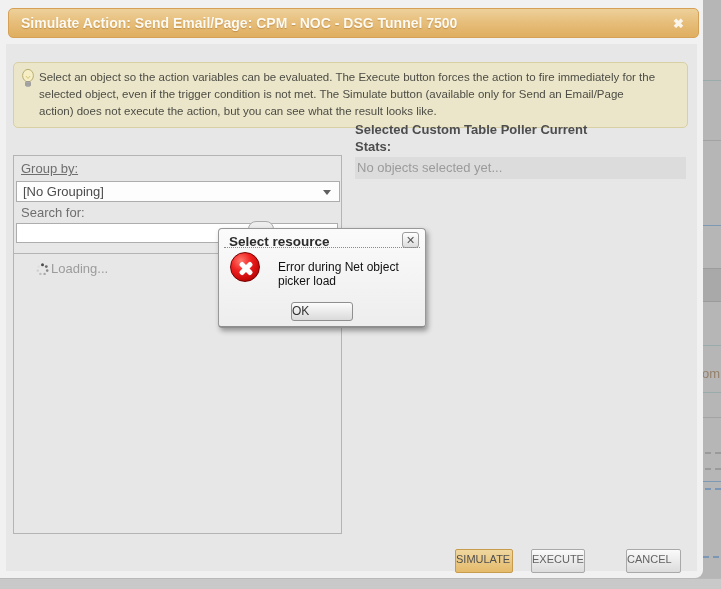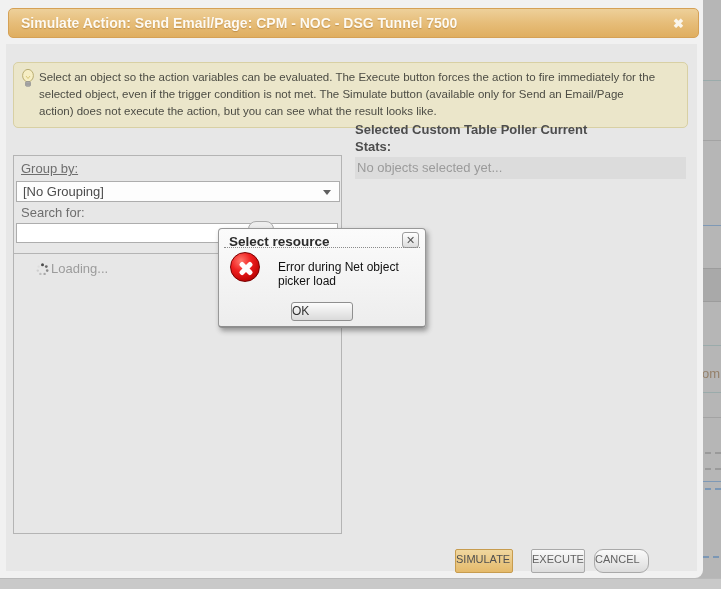--- a/index.html
+++ b/index.html
@@ -47,21 +47,21 @@
   .loading{position:absolute;left:36px;top:261px;height:16px;}
   .loading-text{position:absolute;left:15px;top:0;font-size:13px;color:#9c9c9c;white-space:nowrap;}
 
   .selected-empty-bar{position:absolute;left:355px;top:157px;width:331px;height:22px;background:#dcdcdc;}
   .selected-empty-text{margin-left:2px;line-height:22px;font-size:13px;color:#9b9b9b;}
 
   .btn{position:absolute;top:549px;height:24px;font-size:11px;line-height:19px;color:#636363;
     background:linear-gradient(180deg,#fafafa,#dcdcdc);border:1px solid #a9a9a9;border-radius:2px;cursor:pointer;}
   .btn-simulate{left:455px;width:58px;background:linear-gradient(180deg,#f0d79f,#e5ba6b);border-color:#c79c4f;color:#4f4f4f;}
   .btn-execute{left:531px;width:54px;}
-  .btn-cancel{left:594px;width:55px;border-radius:9px;}
+  .btn-cancel{left:626px;width:55px;}
 
   
   .modal{position:absolute;left:218px;top:228px;width:208px;height:100px;z-index:10;
     background:linear-gradient(180deg,#fbfbfb,#ededed);border:1px solid #989898;border-bottom:2px solid #8e8e8e;border-radius:4px;
     box-shadow:2px 3px 5px rgba(50,50,50,.45);}
   .modal-title{position:absolute;left:10px;top:5px;font-size:13.5px;font-weight:bold;color:#2b2b2b;}
   .modal-close{position:absolute;right:6px;top:3px;width:17px;height:16px;border:1px solid #9c9c9c;border-radius:3px;
     background:linear-gradient(180deg,#ffffff,#dcdcdc);color:#555;font-size:11px;line-height:14px;text-align:center;cursor:pointer;}
   .modal-dotted{position:absolute;left:5px;right:5px;top:18px;height:0;border-top:1px dotted #8a8a8a;}
   .error-icon{position:absolute;left:11px;top:23px;width:30px;height:30px;border-radius:50%;border:1px solid #7a0000;

